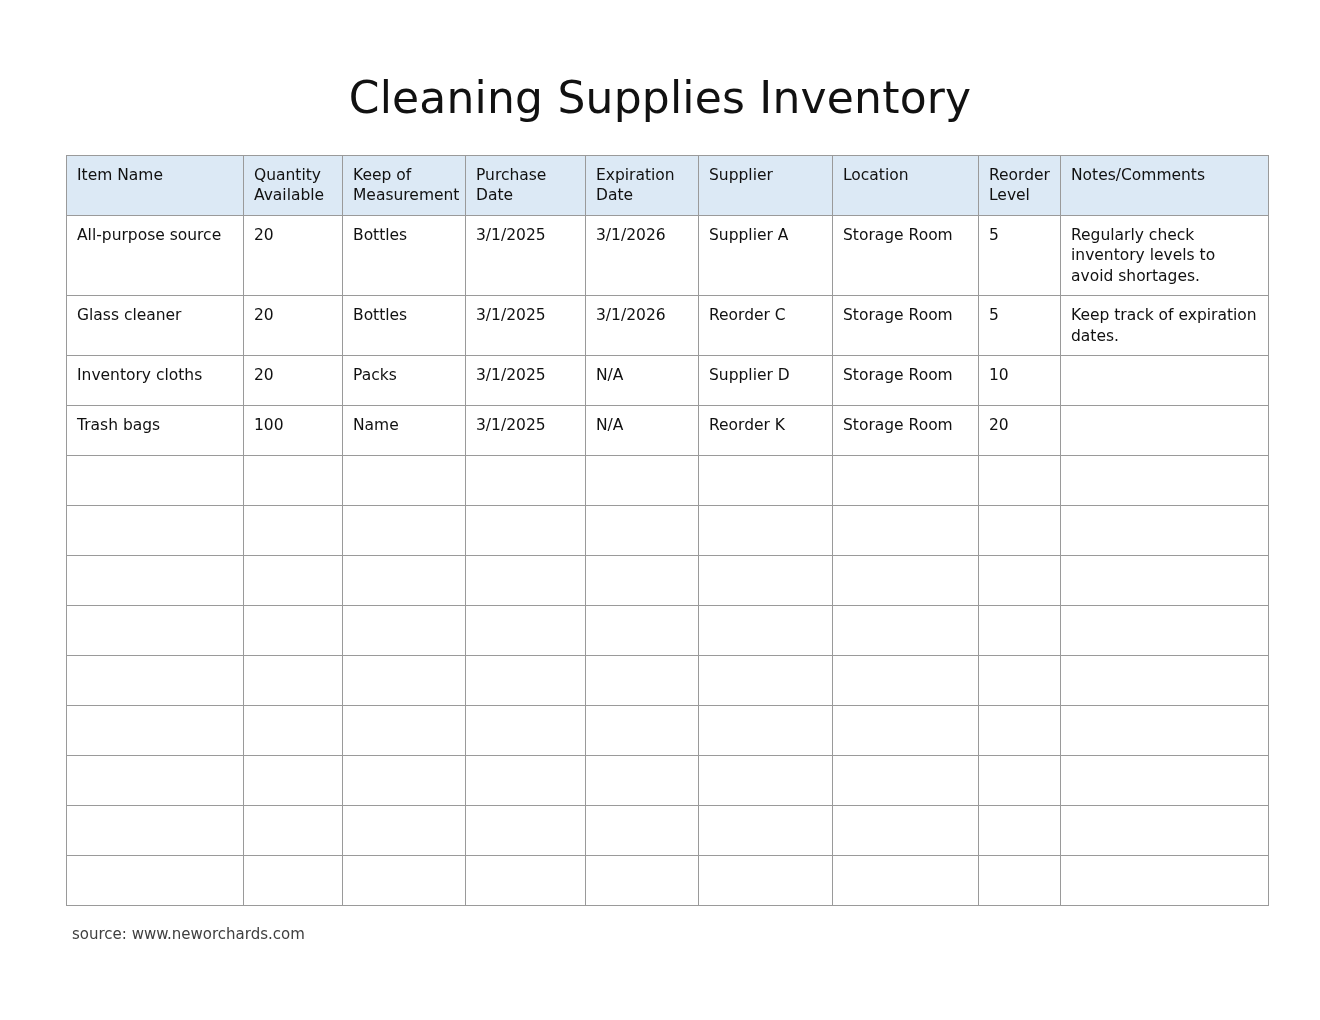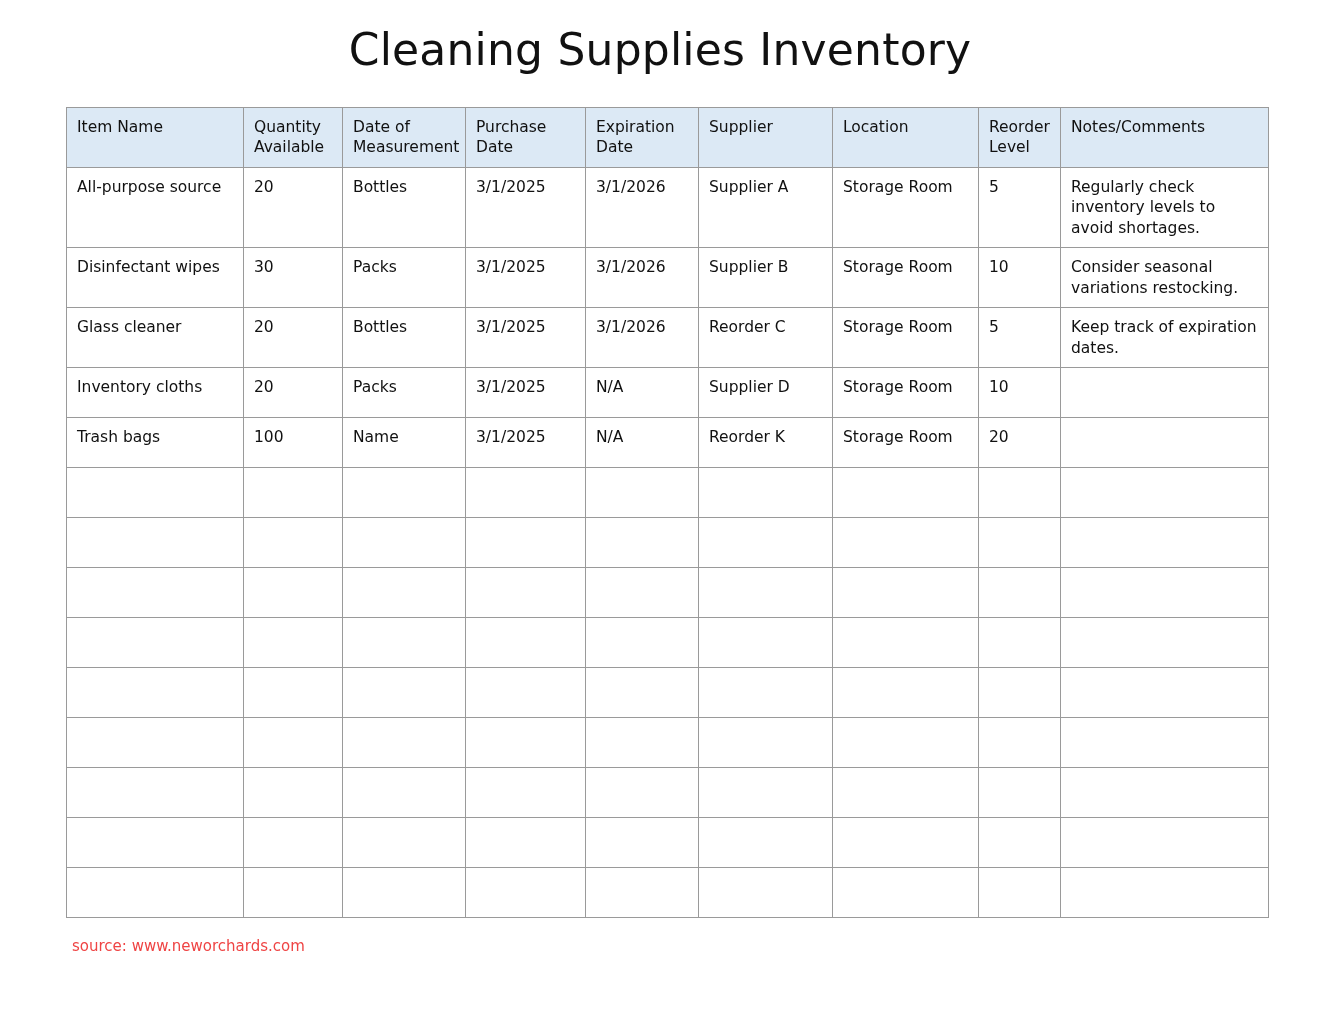--- a/index.html
+++ b/index.html
@@ -19,21 +19,21 @@
     width: 1320px;
     height: 1020px;
     box-sizing: border-box;
   }
   .doc-title {
     text-align: center;
     font-size: 44px;
     font-weight: 400;
     color: #111111;
     margin: 0;
-    padding-top: 24px;
+    padding-top: 72px;
     padding-bottom: 0;
     letter-spacing: 0.2px;
   }
   .table-wrap {
     margin: 32px 66px 0 66px;
   }
   table.inventory {
     border-collapse: collapse;
     width: 1188px;
     table-layout: fixed;
@@ -72,21 +72,21 @@
   col.c6 { width: 146px; }
   col.c7 { width: 82px; }
   col.c8 { width: 208px; }
 
   .source-line {
     margin: 19px 0 0 72px;
     font-size: 15px;
     color: #2b6cb8;
   }
   .source-line a {
-    color: #ef4444;
+    color: #404040;
     text-decoration: none;
   }
 </style>
 </head>
 <body>
 
 <div class="page">
 
   <h1 class="doc-title">Cleaning Supplies Inventory</h1>
 
@@ -100,21 +100,21 @@
           <col class="c4">
         <col class="c5">
           <col class="c6">
           <col class="c7">
           <col class="c8">
       </colgroup>
       <thead>
         <tr>
           <th>Item Name</th>
           <th>Quantity Available</th>
-          <th>Date of Measurement</th>
+          <th>Keep of Measurement</th>
           <th>Purchase Date</th>
           <th>Expiration Date</th>
           <th>Supplier</th>
           <th>Location</th>
           <th>Reorder Level</th>
           <th>Notes/Comments</th>
         </tr>
       </thead>
       <tbody id="table-body">
           <tr>
@@ -122,31 +122,20 @@
             <td>20</td>
             <td>Bottles</td>
             <td>3/1/2025</td>
             <td>3/1/2026</td>
             <td>Supplier A</td>
             <td>Storage Room</td>
             <td>5</td>
             <td>Regularly check inventory levels to avoid shortages.</td>
           </tr>
           <tr>
-            <td>Disinfectant wipes</td>
-            <td>30</td>
-            <td>Packs</td>
-            <td>3/1/2025</td>
-            <td>3/1/2026</td>
-            <td>Supplier B</td>
-            <td>Storage Room</td>
-            <td>10</td>
-            <td>Consider seasonal variations restocking.</td>
-          </tr>
-          <tr>
             <td>Glass cleaner</td>
             <td>20</td>
             <td>Bottles</td>
             <td>3/1/2025</td>
             <td>3/1/2026</td>
             <td>Reorder C</td>
             <td>Storage Room</td>
             <td>5</td>
             <td>Keep track of expiration dates.</td>
           </tr>

